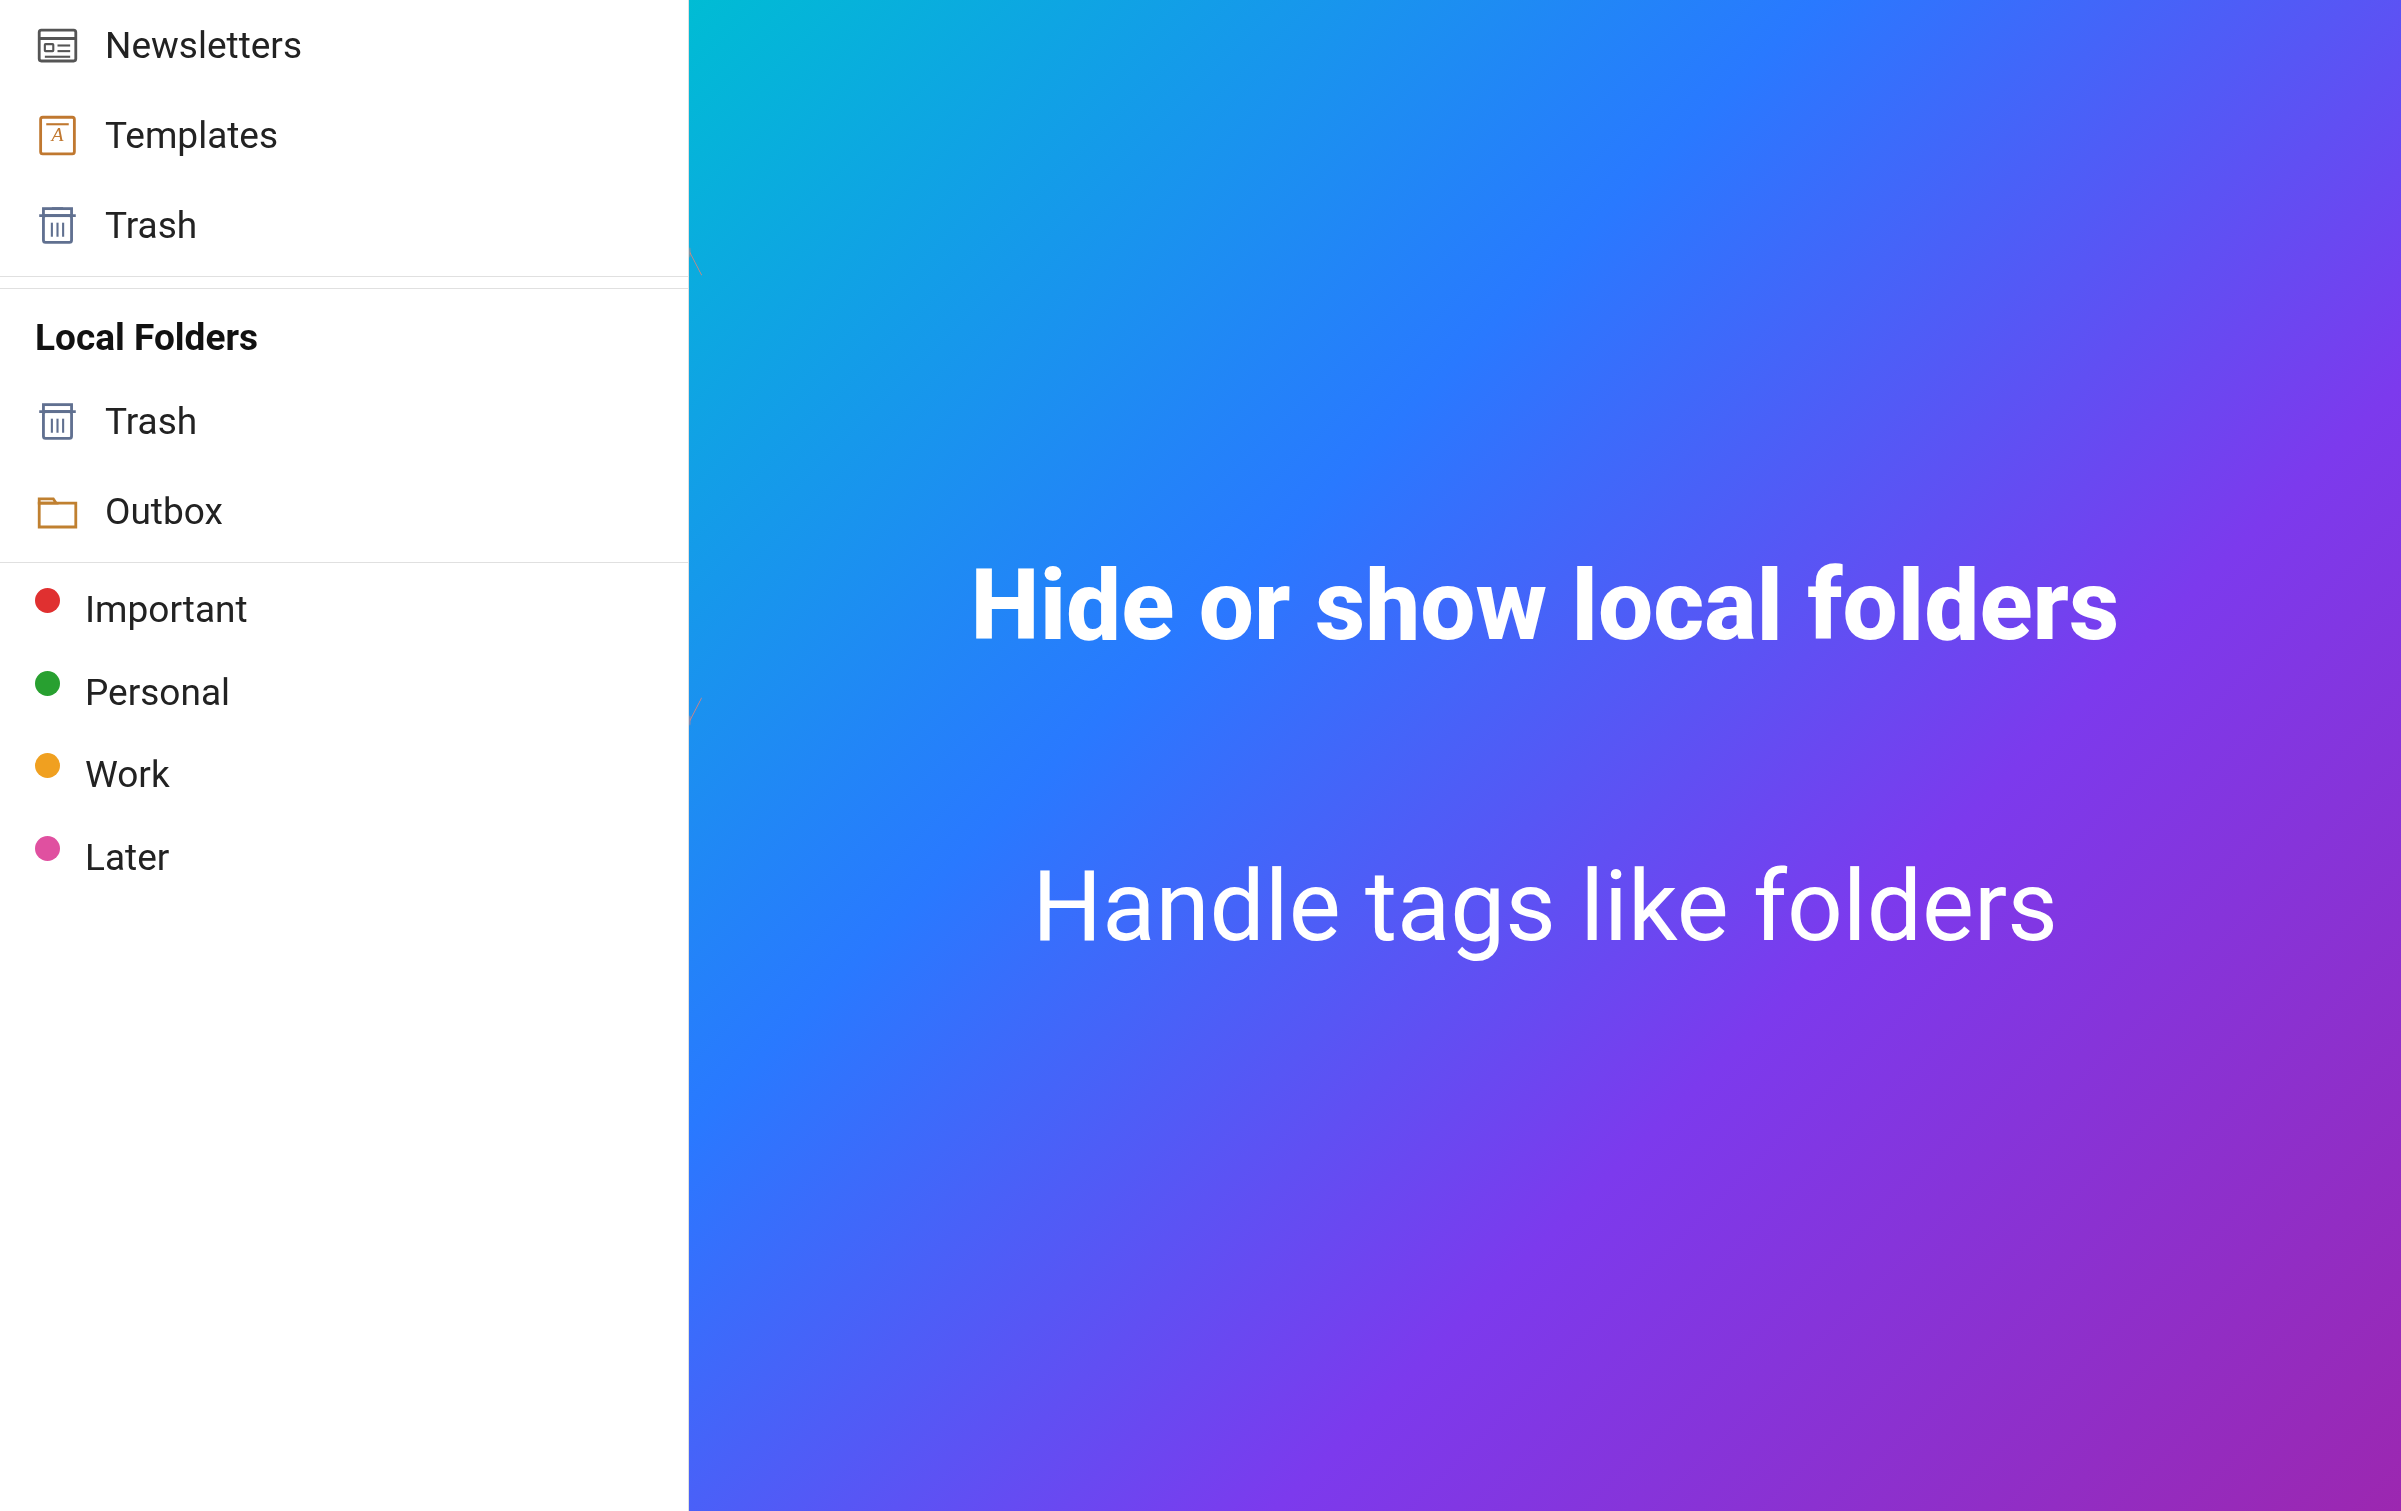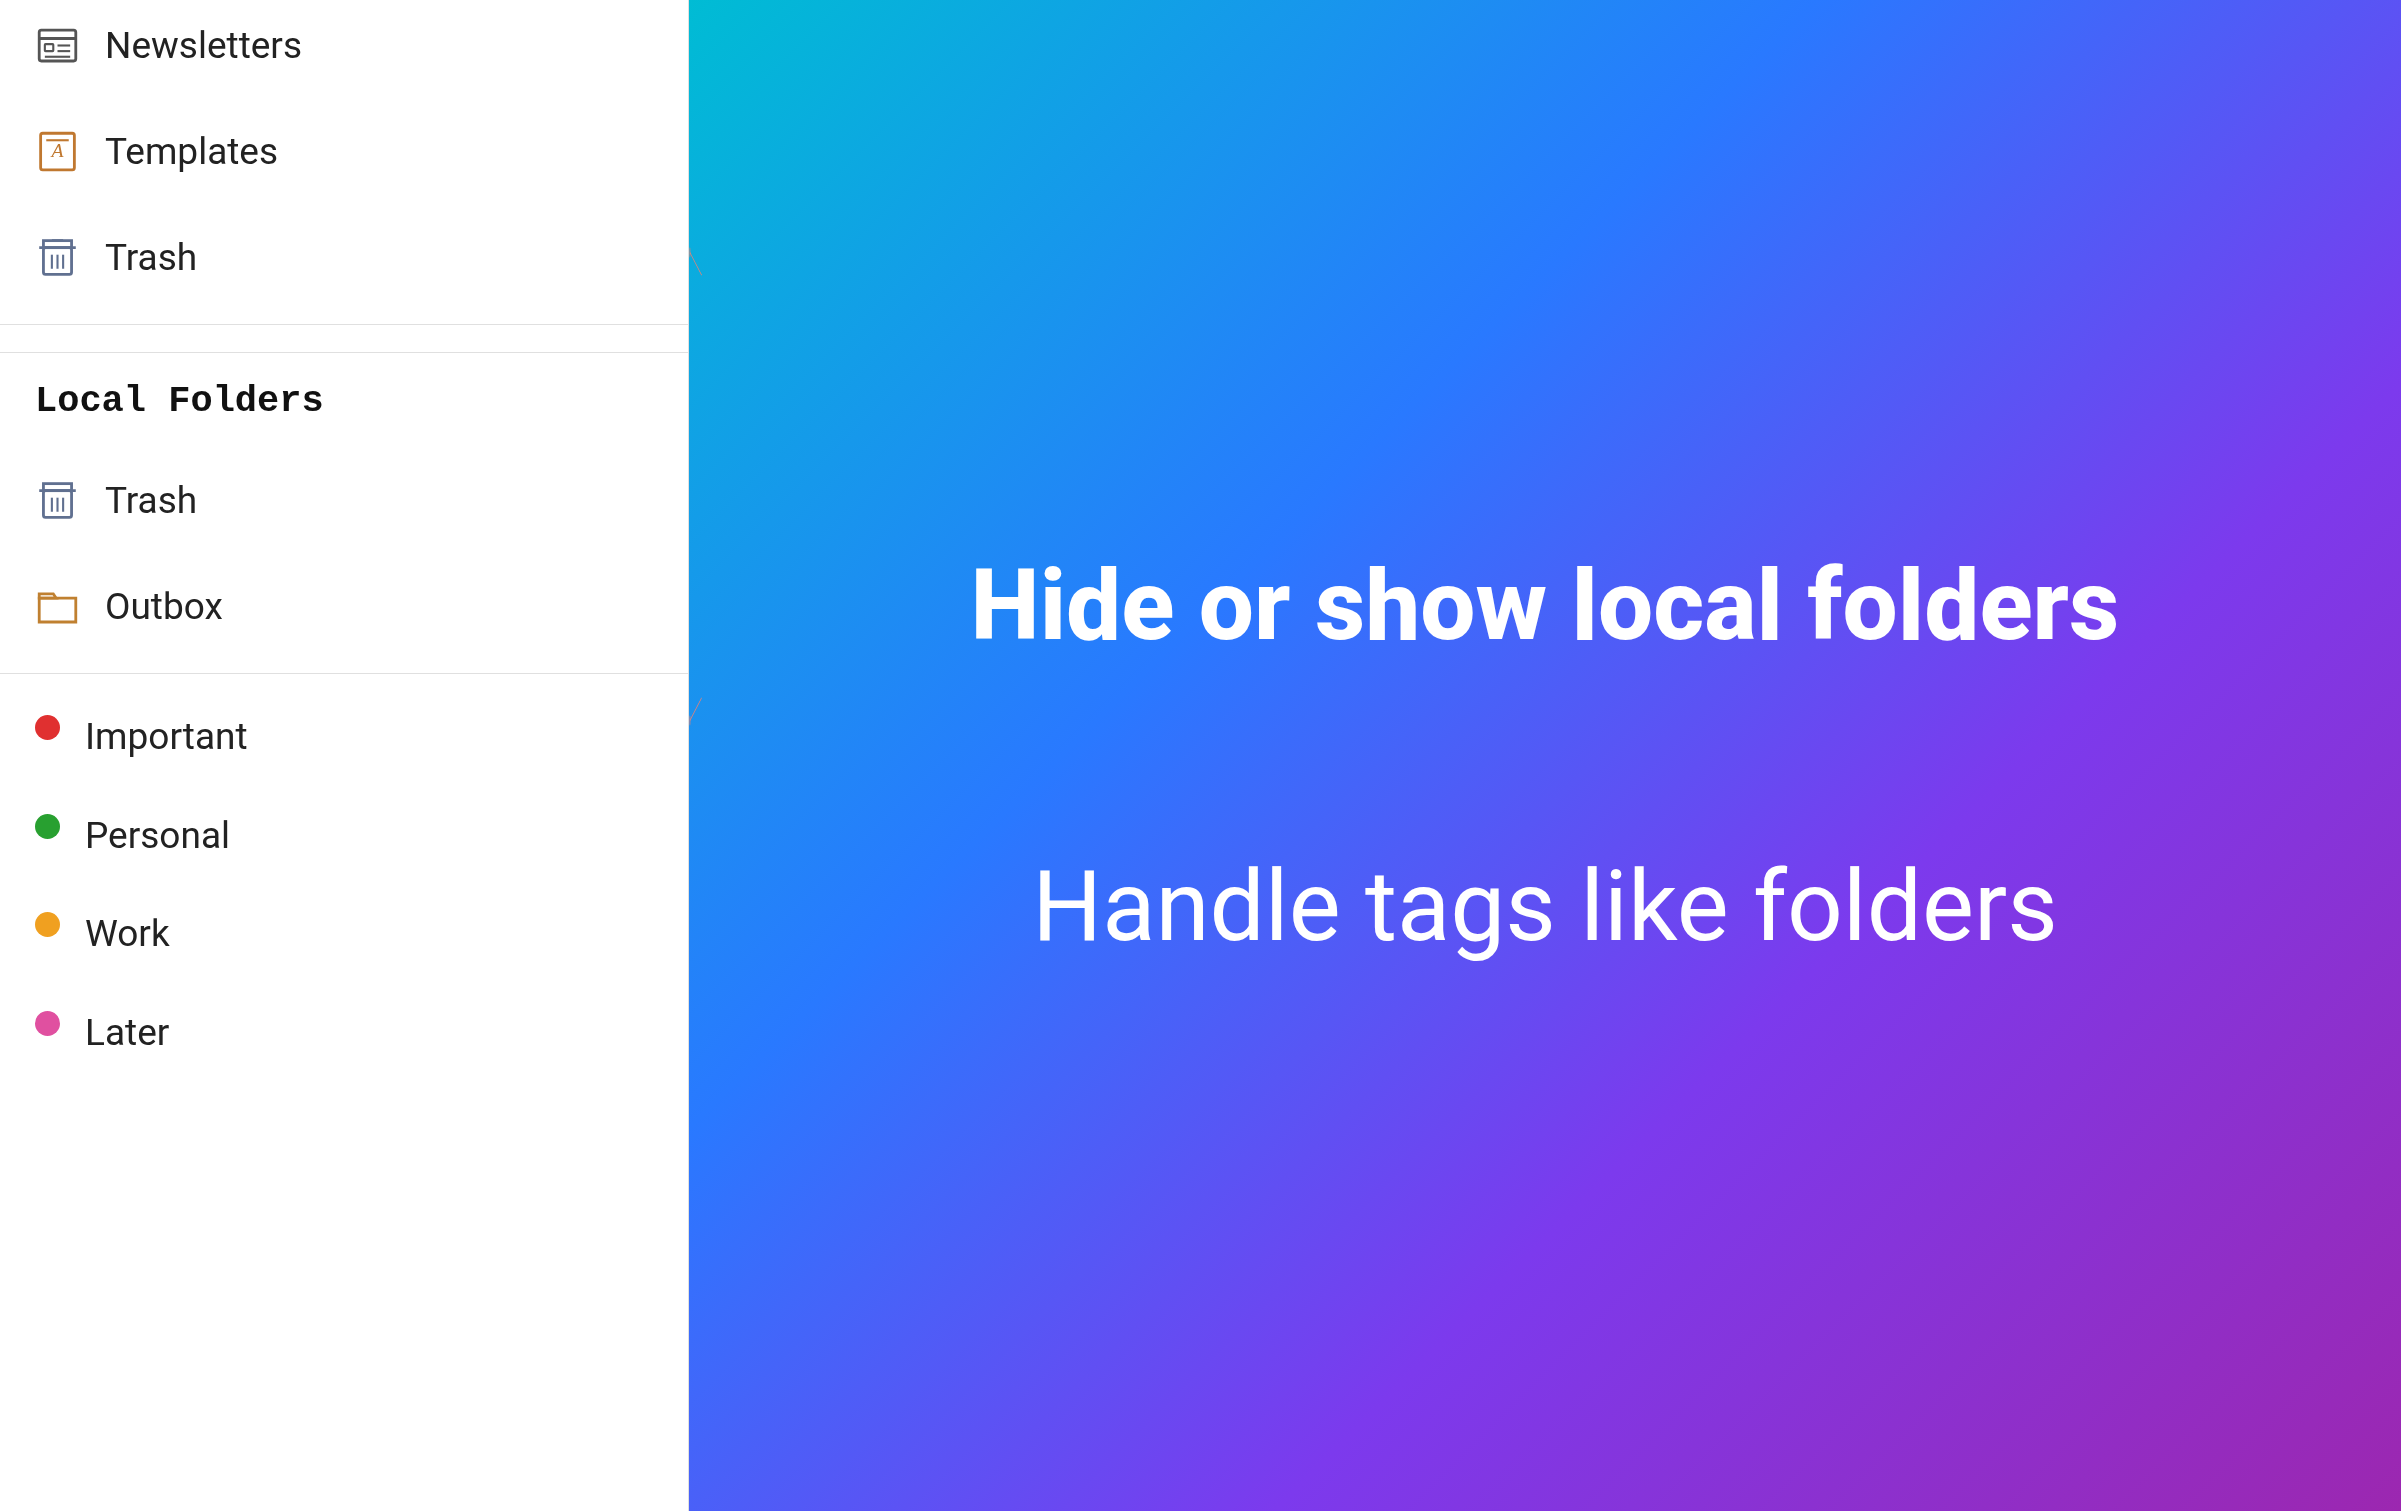--- a/index.html
+++ b/index.html
@@ -15,21 +15,20 @@
     
     .sidebar {
       width: 689px;
       height: 100%;
       background: #ffffff;
       display: flex;
       flex-direction: column;
       flex-shrink: 0;
       border-right: 1.4px solid #e0e0e0;
       overflow-y: auto;
-      gap: 16px;
     }
 
     .sidebar-item {
       display: flex;
       align-items: center;
       gap: 25px;
       padding: 22.5px 35px;
       cursor: pointer;
       font-size: 37px;
       color: #222;
@@ -47,21 +46,20 @@
     .sidebar-section-header {
       display: flex;
       align-items: center;
       justify-content: space-between;
       padding: 27px 35px 17px 35px;
       font-size: 37px;
       font-weight: 700;
       color: #111;
       border-top: 1.4px solid #e0e0e0;
       margin-top: 5.6px;
-      font-family: Liberation Mono, monospace;
     }
 
     .add-btn {
       font-size: 45px;
       color: #555;
       cursor: pointer;
       line-height: 1;
     }
 
     .tag-item {

